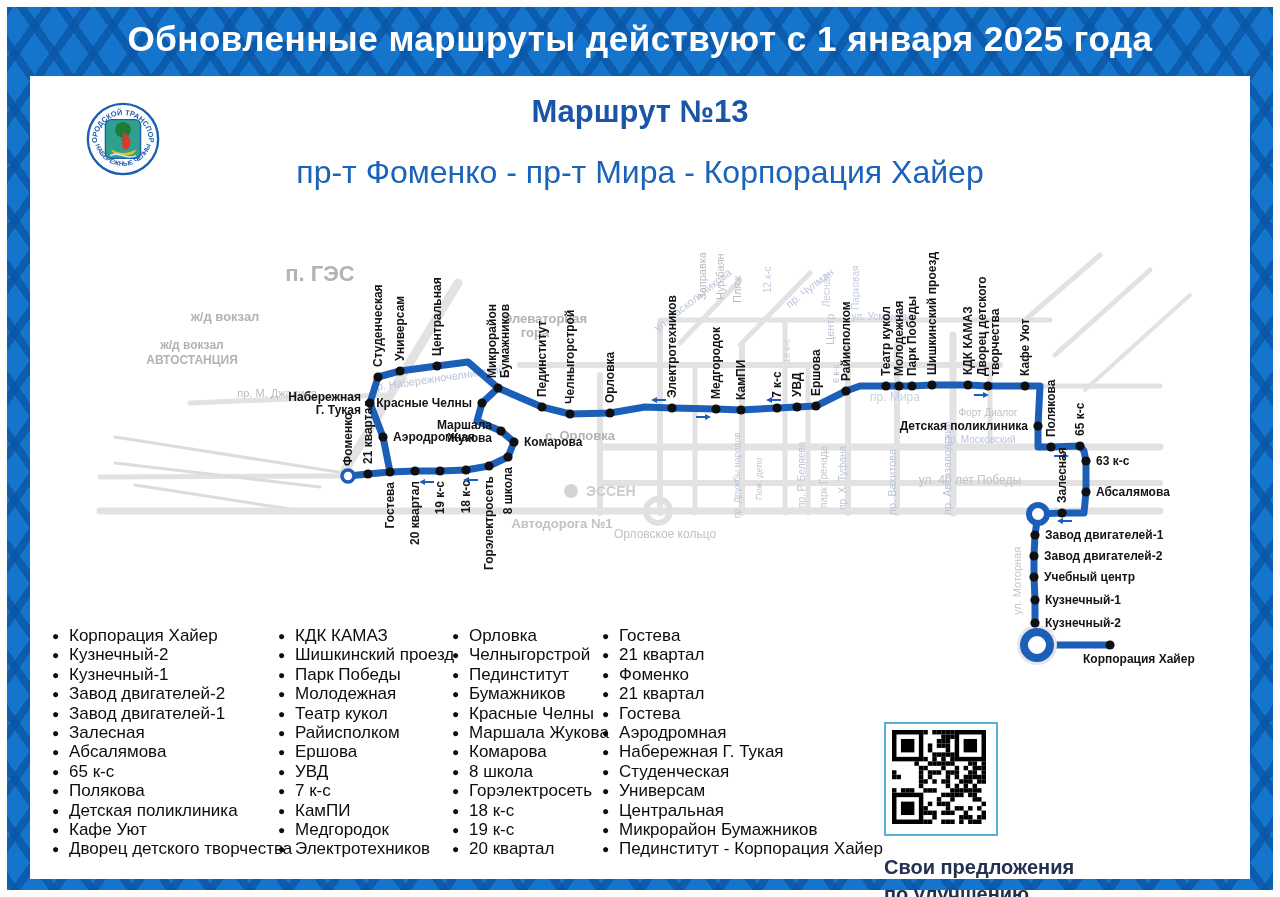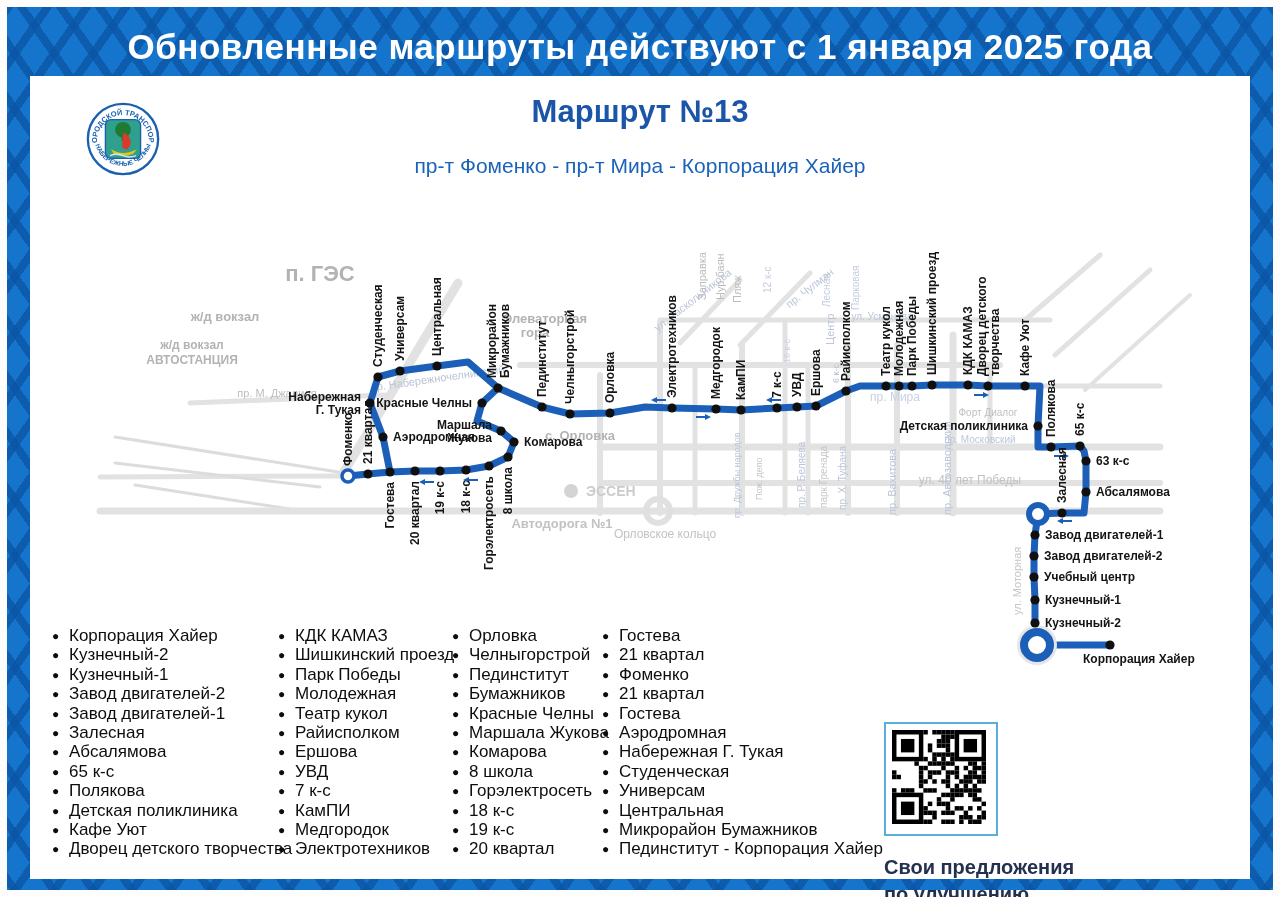--- a/index.html
+++ b/index.html
@@ -5,28 +5,28 @@
   html,body{margin:0;padding:0;}
   body{
     width:1280px;height:897px;position:relative;overflow:hidden;
     font-family:"Liberation Sans","DejaVu Sans",sans-serif;
     background-color:#1574cb;
     background-image:
       repeating-linear-gradient(55deg, rgba(10,84,164,0) 0 12px, rgba(10,84,164,.75) 12px 20px, rgba(10,84,164,0) 20px 32px),
       repeating-linear-gradient(-55deg, rgba(10,84,164,0) 0 12px, rgba(10,84,164,.75) 12px 20px, rgba(10,84,164,0) 20px 32px);
     box-shadow:inset 0 0 0 7px #fdfdfd;
   }
-  .banner{position:absolute;left:0;right:0;top:16px;height:62px;display:flex;align-items:center;justify-content:center;text-align:center;}
+  .banner{position:absolute;left:0;right:0;top:8px;height:62px;display:flex;align-items:center;justify-content:center;text-align:center;}
   .banner span{color:#ffffff;font-size:35px;font-weight:700;letter-spacing:.5px;}
   .card{position:absolute;left:30px;top:76px;width:1220px;height:803px;background:#ffffff;}
   .logo{position:absolute;left:56px;top:26px;display:flex;align-items:center;gap:12px;}
   .logo-text .lt1{color:#1a5fb0;font-size:24px;font-weight:700;line-height:24px;letter-spacing:-0.5px;font-style:italic;}
   .logo-text .lt2{color:#1a5fb0;font-size:11.5px;font-weight:700;letter-spacing:.6px;margin-top:2px;font-style:italic;}
   .route-title{position:absolute;left:0;right:0;top:18px;text-align:center;font-size:31px;font-weight:700;color:#1b55a8;}
-  .route-subtitle{position:absolute;left:0;right:0;top:78px;text-align:center;font-size:21px;color:#1b63b8;}
+  .route-subtitle{position:absolute;left:0;right:0;top:78px;text-align:center;font-size:32px;color:#1b63b8;}
   .map{position:absolute;left:10px;top:149px;width:1160px;height:470px;}
   .columns{position:absolute;left:22px;top:550px;width:1180px;height:240px;}
   .columns ul{position:absolute;top:0;margin:0;padding:0;list-style:none;font-size:17px;line-height:19.4px;color:#0d0d0d;}
   .columns .c1{left:0;} .columns .c2{left:226px;} .columns .c3{left:400px;} .columns .c4{left:550px;}
   .columns li{position:relative;padding-left:17px;white-space:nowrap;}
   .columns li .blt{position:absolute;left:0;top:1px;font-size:12px;}
   .qr-block{position:absolute;left:854px;top:646px;display:flex;gap:16px;flex-direction:column;}
   .qr-box{width:98px;height:98px;border:2px solid #57b0dc;background:#fff;padding:6px;}
   .qr-text{width:250px;padding-top:2px;}
   .qr-text .d{color:#24314e;font-size:20px;font-weight:700;line-height:27px;}

